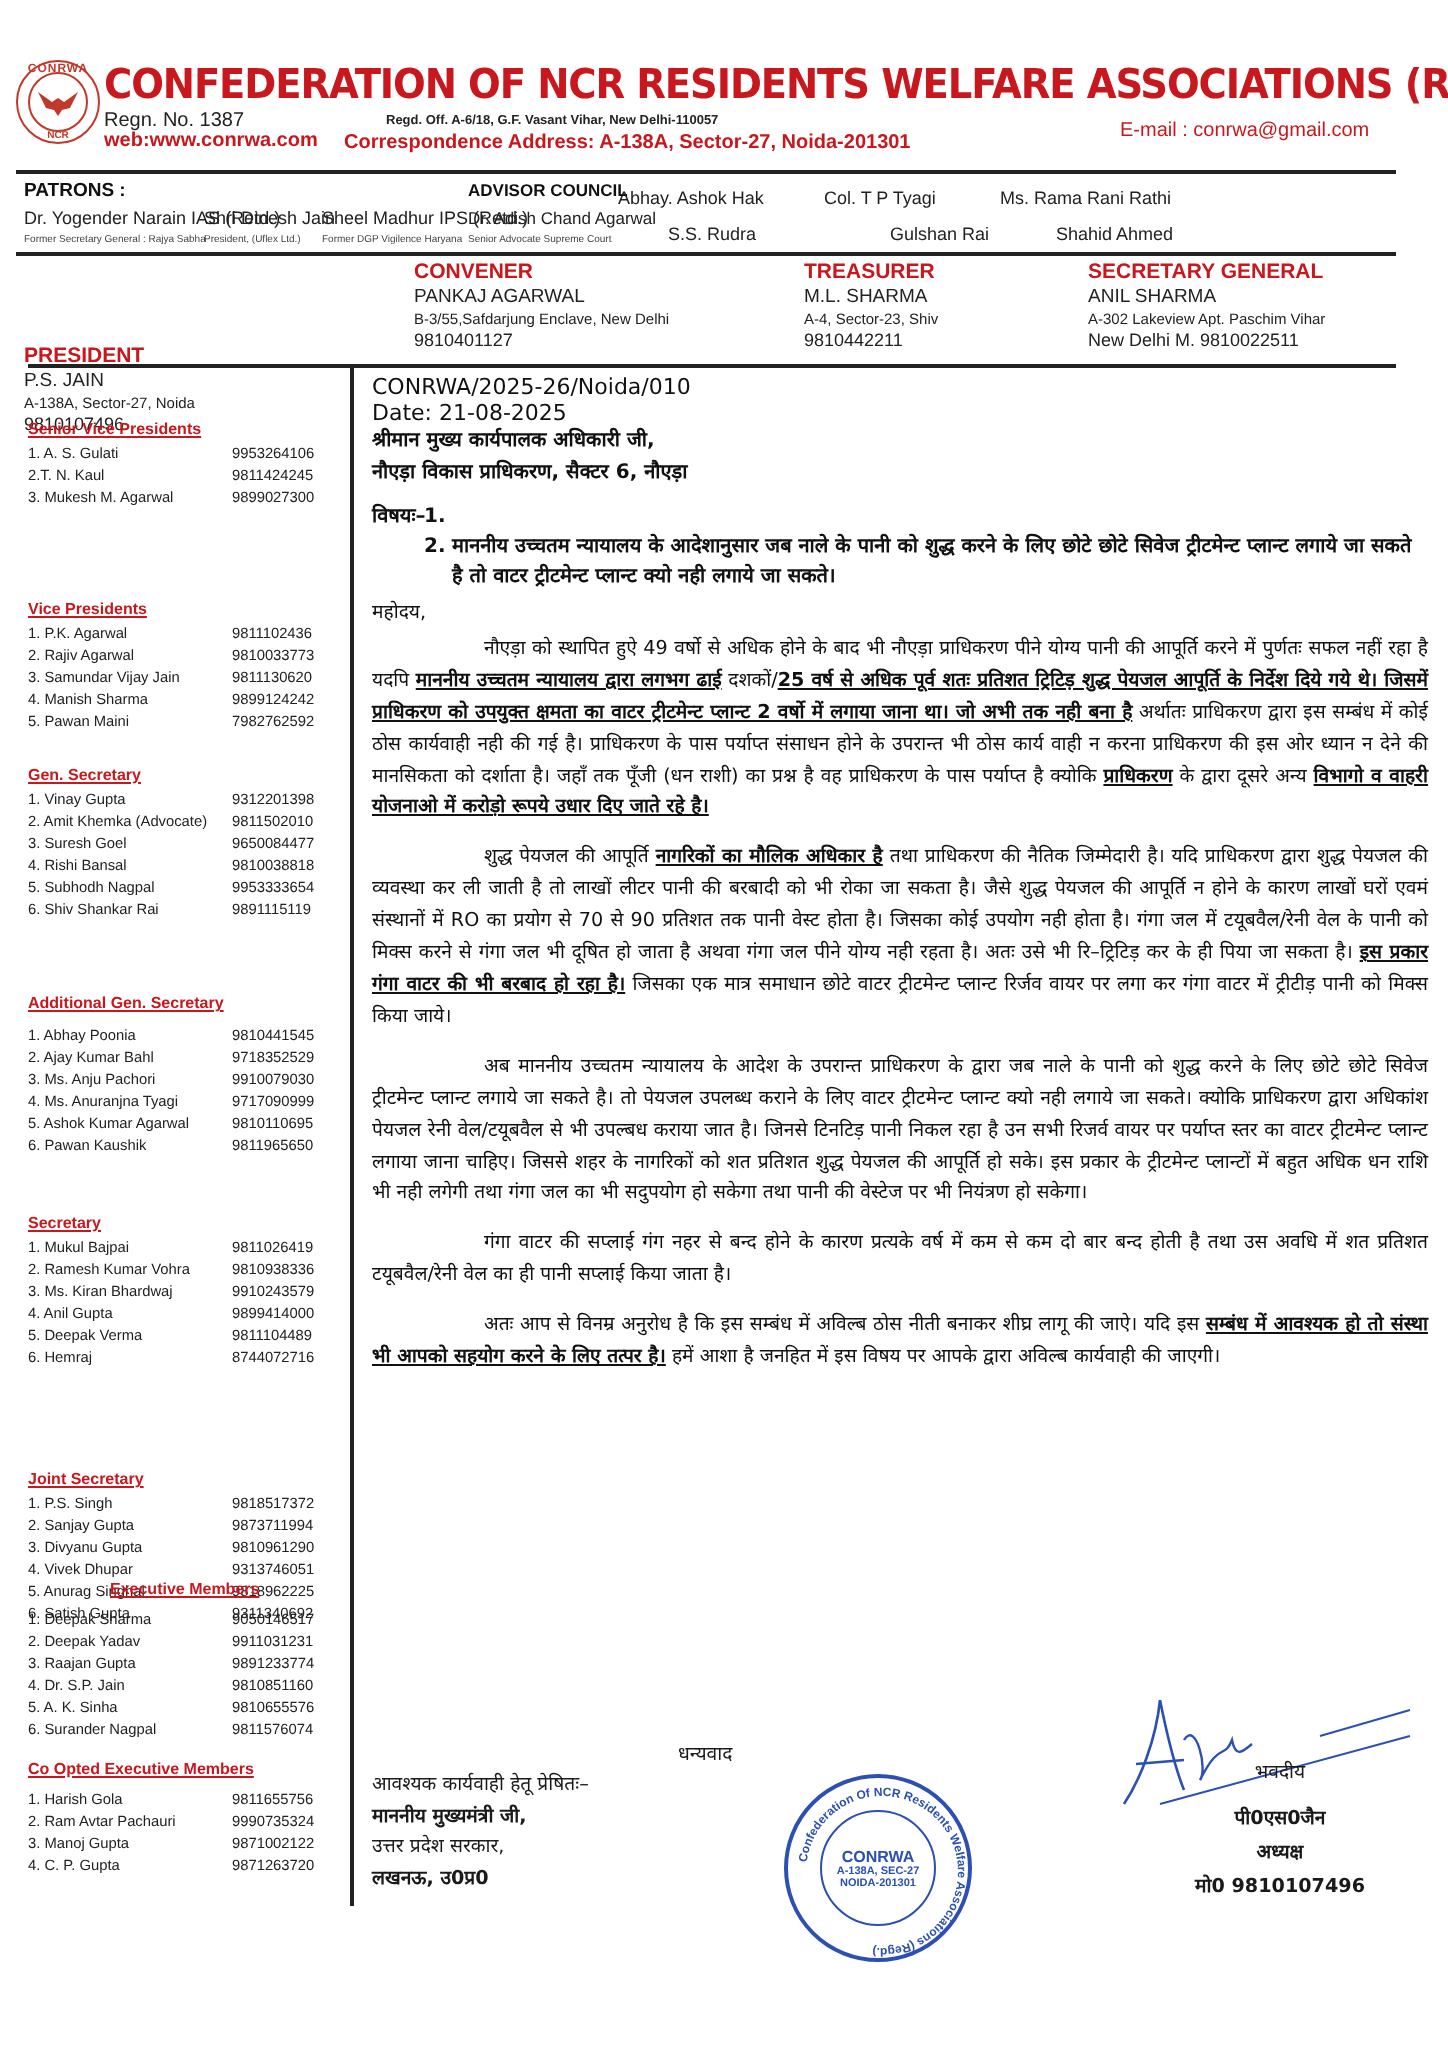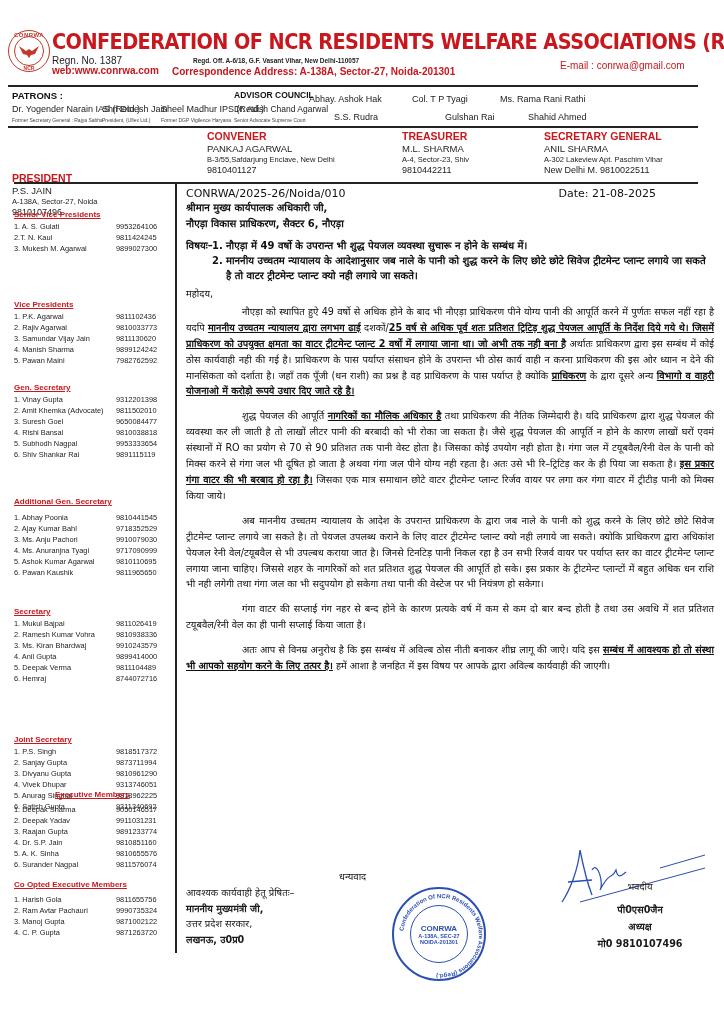--- a/index.html
+++ b/index.html
@@ -33,21 +33,21 @@
   .office .ph { font-size:9px; color:#222; margin-top:1px; }
 
   .vline { position:absolute; left:175px; top:183px; width:2px; height:770px; background:#222; }
 
   .side { position:absolute; left:14px; width:160px; }
   .side .hd { font-size:8px; font-weight:bold; color:#c8171d; margin-bottom:2px;text-decoration:underline; }
   .side .row { display:flex; justify-content:space-between; font-size:7.4px; color:#222; line-height:11px; }
   .side .row .ph { width:58px; text-align:left; }
 
   .letter { position:absolute; left:186px; top:187px; width:528px; font-family: "DejaVu Sans", sans-serif; font-size:9.6px; color:#111; }
-  .ref { font-family:"DejaVu Sans", sans-serif; font-size:11px; display:flex; justify-content:space-between; width:470px; }
+  .ref { font-family:"DejaVu Sans", sans-serif; font-size:11px; display:flex; justify-content:space-between; width:470px;flex-direction:column; }
   .addr { font-weight:bold; font-size:10px; line-height:16px; }
   .subj { display:flex; font-weight:bold; font-size:10px; line-height:15px; margin-top:6px; }
   .subj .lbl { width:26px; flex-shrink:0; }
   .subj ol { list-style:none; }
   .subj li { display:flex; }
   .subj li .n { width:14px; flex-shrink:0; }
   .para { text-align:justify; line-height:15.9px; margin-top:2px; }
   .ind { display:inline-block; width:56px; }
   .u { text-decoration:underline; font-weight:bold; }
   .gap { height:7px; }
@@ -342,21 +342,20 @@
   </div>
   <div class="addr">
     <div>श्रीमान मुख्य कार्यपालक अधिकारी जी,</div>
     <div>नौएड़ा विकास प्राधिकरण, सैक्टर 6, नौएड़ा</div>
   </div>
   <div class="subj">
     <span class="lbl">विषयः–</span>
     <ol>
       <li>
           <span class="n">1.</span>
-          <span>नौएड़ा में 49 वर्षो के उपरान्त भी शुद्ध पेयजल व्यवस्था सुचारू न होने के सम्बंध में।</span>
         </li>
       <li>
           <span class="n">2.</span>
           <span>माननीय उच्चतम न्यायालय के आदेशानुसार जब नाले के पानी को शुद्ध करने के लिए छोटे छोटे सिवेज ट्रीटमेन्ट प्लान्ट लगाये जा सकते है तो वाटर ट्रीटमेन्ट प्लान्ट क्यो नही लगाये जा सकते।</span>
         </li>
     </ol>
   </div>
   <div class="para" style="margin-top:3px;">महोदय,</div>
   <div class="para"><span class="ind"></span><span>नौएड़ा को स्थापित हुऐ 49 वर्षो से अधिक होने के बाद भी नौएड़ा प्राधिकरण पीने योग्य पानी की आपूर्ति करने में पुर्णतः सफल नहीं रहा है यदपि </span><span class="u">माननीय उच्चतम न्यायालय द्वारा लगभग ढाई</span><span> दशकों/</span><span class="u">25 वर्ष से अधिक पूर्व शतः प्रतिशत ट्रिटिड़ शुद्ध पेयजल आपूर्ति के निर्देश दिये गये थे। जिसमें प्राधिकरण को उपयुक्त क्षमता का वाटर ट्रीटमेन्ट प्लान्ट 2 वर्षो में लगाया जाना था। जो अभी तक नही बना है</span><span> अर्थातः प्राधिकरण द्वारा इस सम्बंध में कोई ठोस कार्यवाही नही की गई है। प्राधिकरण के पास पर्याप्त संसाधन होने के उपरान्त भी ठोस कार्य    वाही न करना प्राधिकरण की इस ओर ध्यान न देने की मानसिकता को दर्शाता है। जहाँ तक पूँजी (धन राशी) का प्रश्न है वह प्राधिकरण के पास पर्याप्त है क्योकि </span><span class="u">प्राधिकरण</span><span> के द्वारा दूसरे अन्य </span><span class="u">विभागो व वाहरी योजनाओ में करोड़ो रूपये उधार दिए जाते रहे है।</span></div>
   <div class="gap"></div>

